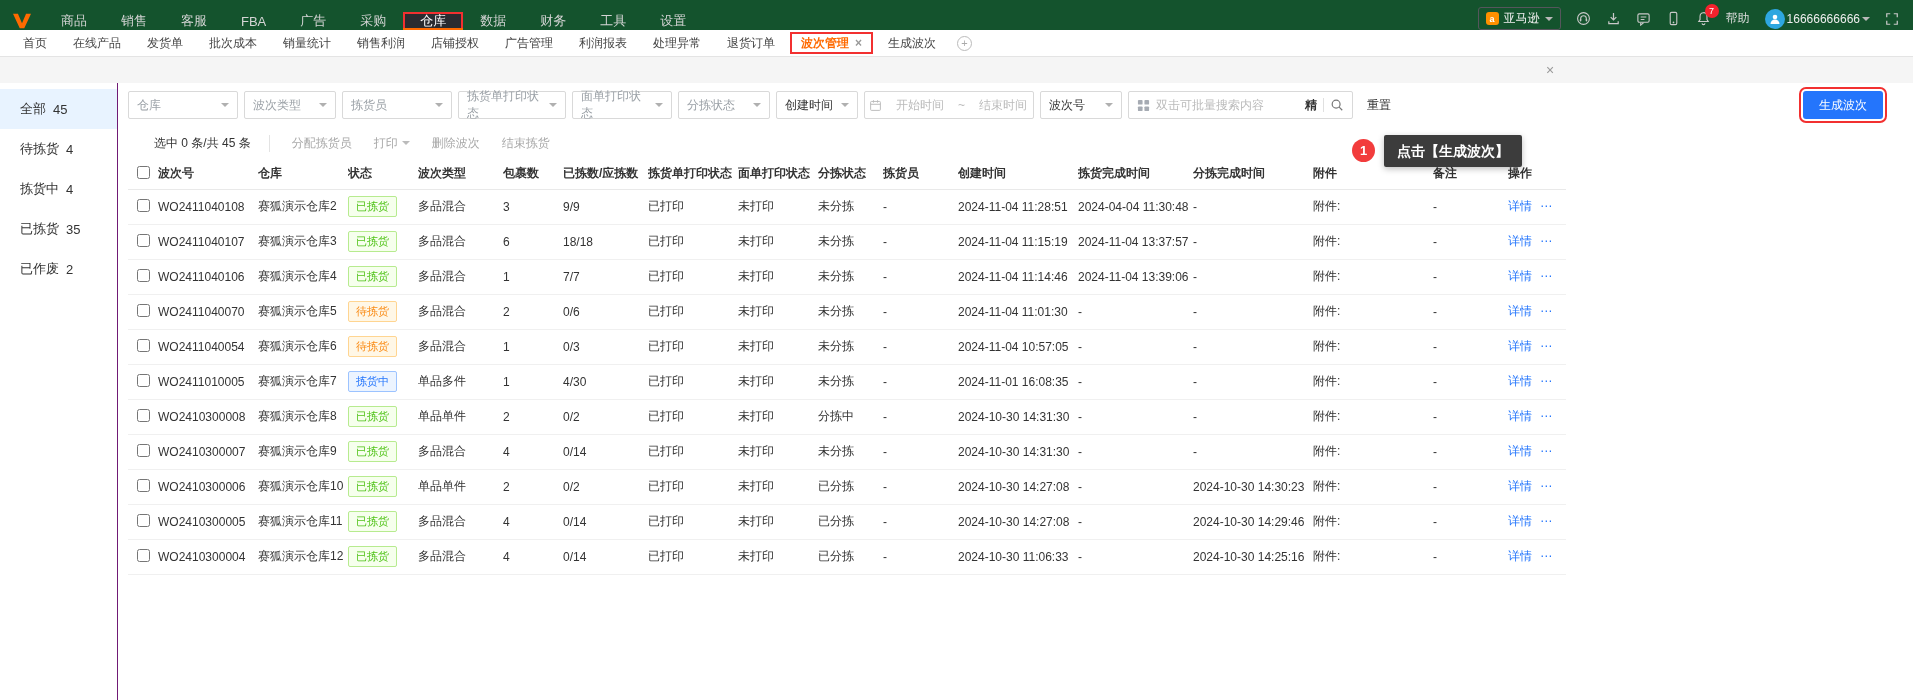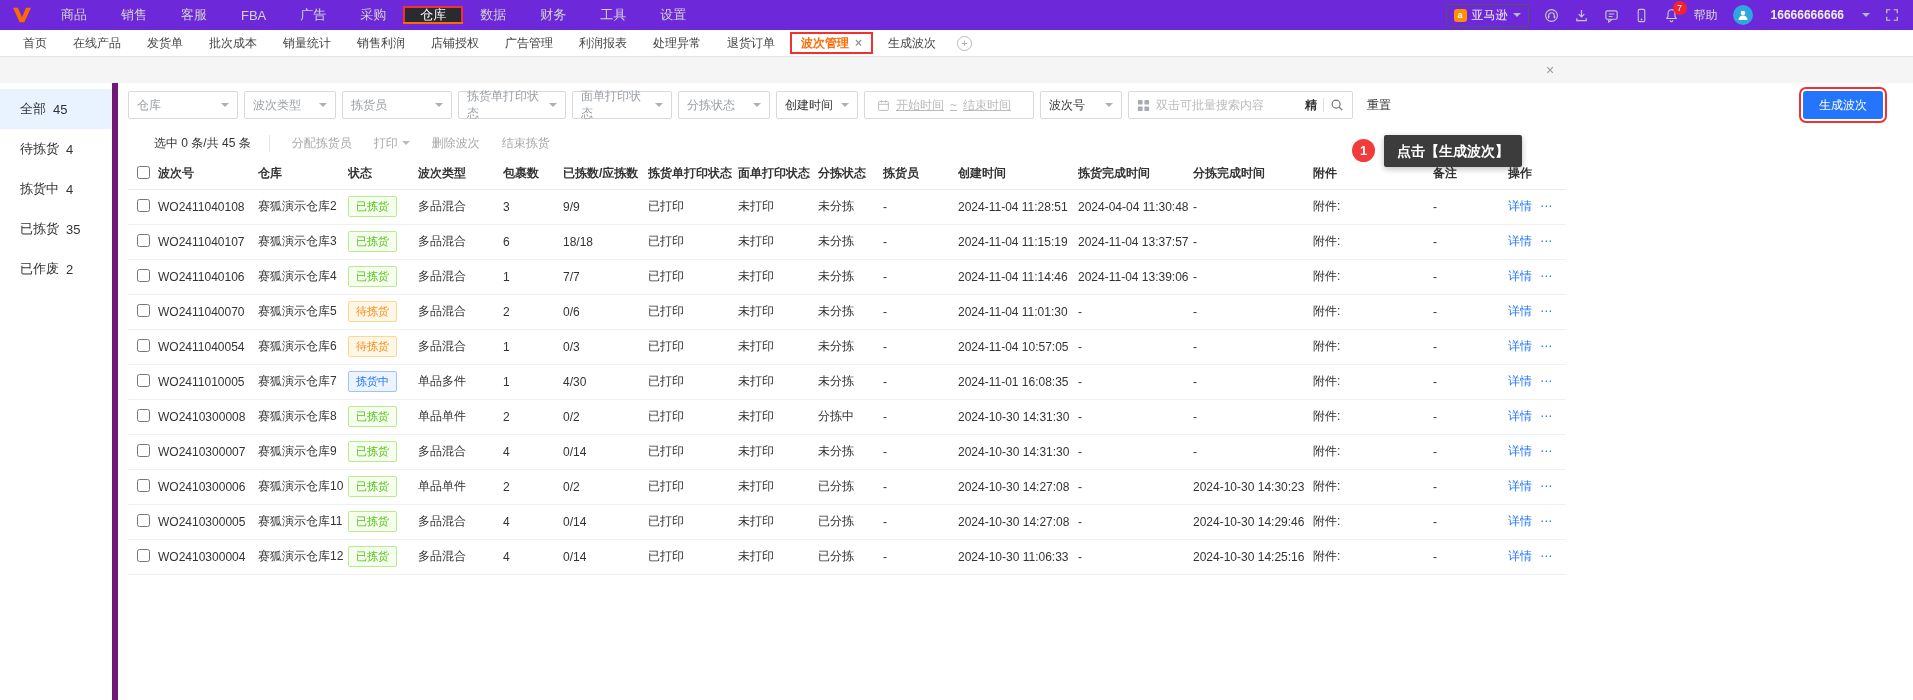--- a/index.html
+++ b/index.html
@@ -1,64 +1,64 @@
 <!DOCTYPE html>
 <html><head>
 <meta charset="utf-8">
 <style>
   * { margin:0; padding:0; box-sizing:border-box; }
   html,body { width:1913px; height:700px; overflow:hidden; background:#fff;
     font-family:"Liberation Sans","DejaVu Sans",sans-serif; }
   body { position:relative; }
 
   
-  .topbar { height:30px; background:#6d28d9; display:flex; align-items:center; }
+  .topbar { height:30px; background:#14532d; display:flex; align-items:flex-end; }
   .logo { width:44px; display:flex; align-items:center; justify-content:center; }
   .nav { display:flex; }
   .nav-item { padding:0 17px; display:flex; align-items:center; font-size:13px; color:#d4d4d4; cursor:pointer; position:relative; white-space:nowrap; }
   .nav-item.active { background:#2a2b30; color:#fff; outline:2px solid #f23030; outline-offset:-2px; }
   .nav-item.active::after { content:""; position:absolute; left:0; right:0; bottom:0; height:2px; background:#ff6a00; }
   .top-right { margin-left:auto; display:flex; align-items:center; gap:15px; padding-right:14px; }
   .store-pill { display:flex; align-items:center; gap:5px; border:1px solid #55565c; border-radius:3px; padding:2px 7px; cursor:pointer; }
   .store-icon { width:13px; height:13px; border-radius:3px; background:#ff9000; color:#fff; font-size:9px; display:flex; align-items:center; justify-content:center; font-weight:bold; }
   .store-label { font-size:12px; color:#eee; }
   .caret { width:0; height:0; border-left:4px solid transparent; border-right:4px solid transparent; border-top:4px solid #b9b9b9; }
   .icon-btn { position:relative; display:flex; align-items:center; cursor:pointer; }
   .badge-dot { position:absolute; top:-7px; right:-8px; min-width:14px; height:14px; border-radius:7px; background:#f5222d; color:#fff; font-size:9px; display:flex; align-items:center; justify-content:center; padding:0 3px; }
   .help-label { font-size:12px; color:#ddd; cursor:pointer; }
-  .user-box { display:flex; align-items:center; gap:18px; cursor:pointer;font-weight:bold; }
+  .user-box { display:flex; align-items:center; gap:2px; cursor:pointer; }
   .avatar { width:20px; height:20px; border-radius:50%; background:#2ea7e0; display:flex; align-items:center; justify-content:center; overflow:hidden; }
   .user-name { font-size:12px; color:#eee; }
 
   
   .tabbar { height:27px; background:#fff; border-bottom:1px solid #e4e4e4; display:flex; align-items:center; padding-left:10px; }
   .tabs { display:flex; height:100%; }
   .tab { display:flex; align-items:center; padding:0 13px; font-size:12px; color:#444; cursor:pointer; white-space:nowrap; }
   .tab.active { color:#ff6a00; outline:2px solid #f23030; outline-offset:-4px;font-weight:bold; }
   .tab-close { margin-left:6px; color:#999; font-size:12px; cursor:pointer; }
   .tab-add { width:15px; height:15px; margin-left:8px; border:1px solid #bbb; border-radius:50%; color:#aaa; font-size:11px; line-height:13px; text-align:center; cursor:pointer; }
 
   
   .notice { height:26px; background:#f5f5f5; display:flex; align-items:center; font-size:12px; color:#666; padding-left:16px; position:relative; }
   .notice-close { position:absolute; left:1546px; top:0; height:26px; display:flex; align-items:center; color:#999; font-size:14px; cursor:pointer; }
 
   
   .main { display:flex; height:617px; }
-  .sidebar { width:118px; border-right:6px solid #701a75; padding-top:6px; background:#fff; flex-shrink:0; }
+  .sidebar { width:118px; border-right:1px solid #701a75; padding-top:6px; background:#fff; flex-shrink:0; }
   .side-item { height:40px; display:flex; align-items:center; padding-left:20px; font-size:13px; color:#333; gap:7px; cursor:pointer; white-space:nowrap; }
   .side-item.active { background:#e8f3ff; }
   .content { flex:1; position:relative; background:#fff; }
 
   
   .filter-bar { display:flex; align-items:center; gap:6px; padding:8px 0 8px 10px; position:relative; }
   .select, .daterange, .searchbox { height:28px; border:1px solid #d9d9d9; border-radius:2px; background:#fff; display:flex; align-items:center; font-size:12px; flex-shrink:0; cursor:pointer; }
   .select { justify-content:space-between; padding:0 8px; color:#9aa0a6; }
   .select.dark { color:#333; }
   .caret-g { width:0; height:0; border-left:4px solid transparent; border-right:4px solid transparent; border-top:4px solid #b0b0b0; margin-left:6px; flex-shrink:0; }
-  .daterange { padding:0 12px; gap:6px; color:#bbb;text-decoration:underline; }
+  .daterange { padding:0 4px; gap:14px; color:#bbb; }
   .searchbox { padding:0 8px; gap:6px; cursor:default; }
   .searchbox input { border:none; outline:none; flex:1; min-width:0; font-size:12px; color:#333; font-family:inherit; }
   .searchbox input::placeholder { color:#bbb; }
   .precise { font-size:12px; color:#333; font-weight:bold; cursor:pointer; }
   .vdiv { width:1px; height:14px; background:#e0e0e0; }
   .reset { font-size:12px; color:#333; margin-left:8px; cursor:pointer; white-space:nowrap; }
   .gen-btn { position:absolute; right:30px; top:8px; height:28px; padding:0 16px; background:#2475fc; color:#fff; border:none; border-radius:3px; font-size:12px; cursor:pointer; outline:2px solid #f23030; outline-offset:2px; font-family:inherit; white-space:nowrap; }
 
   
   .action-bar { height:32px; display:flex; align-items:center; gap:22px; padding-left:36px; font-size:12px; }

